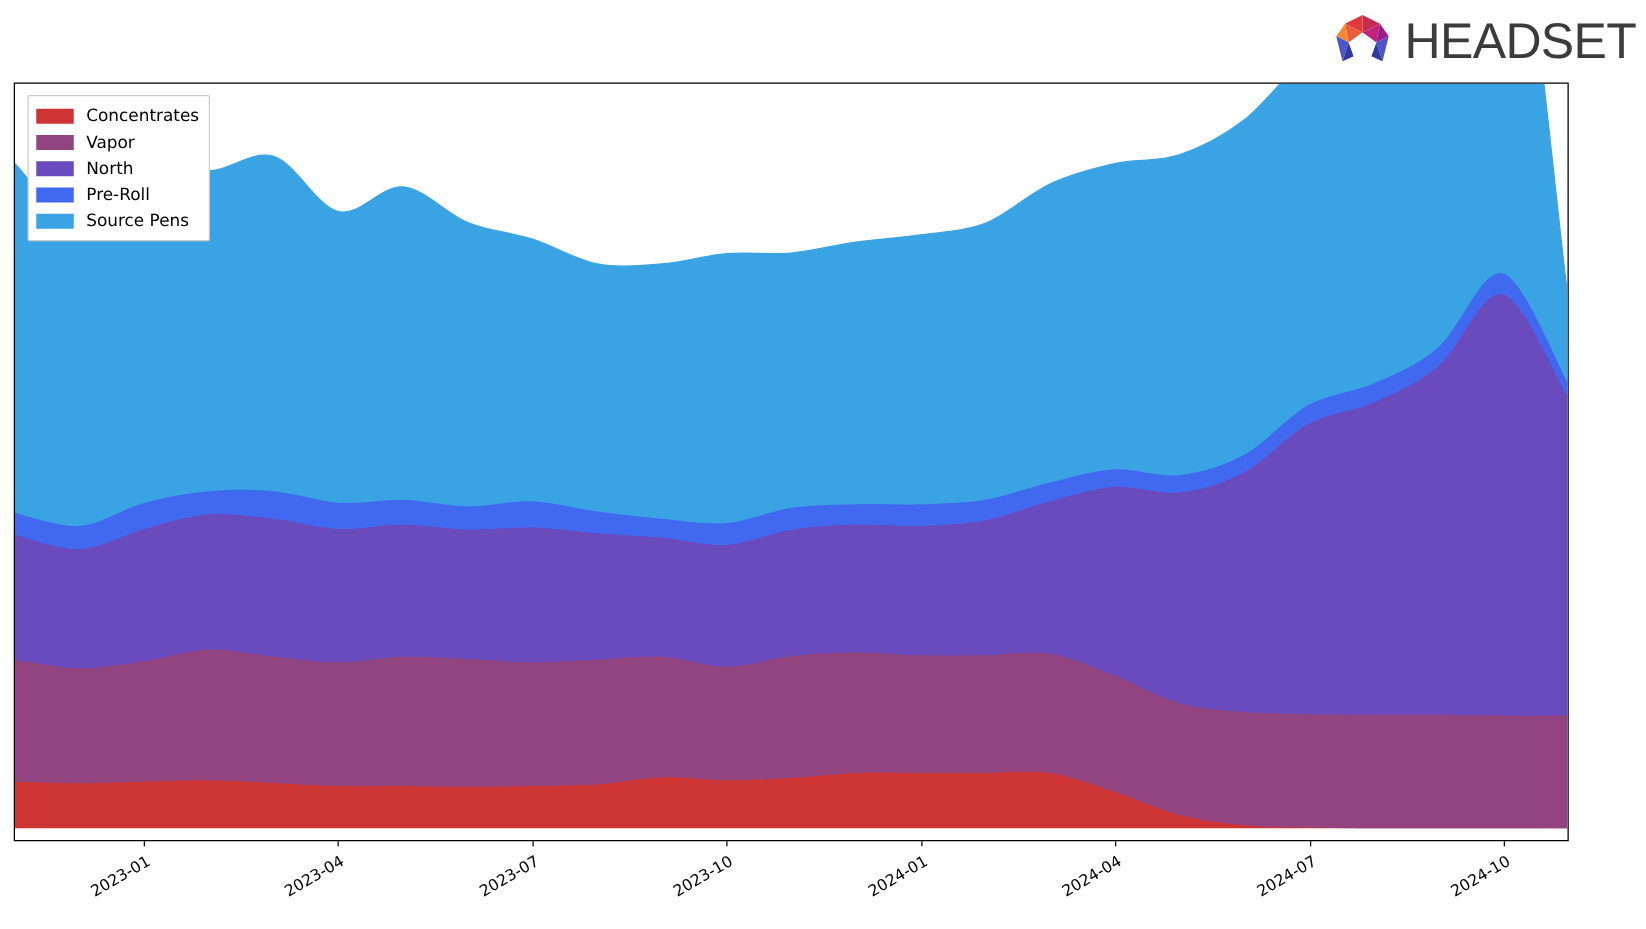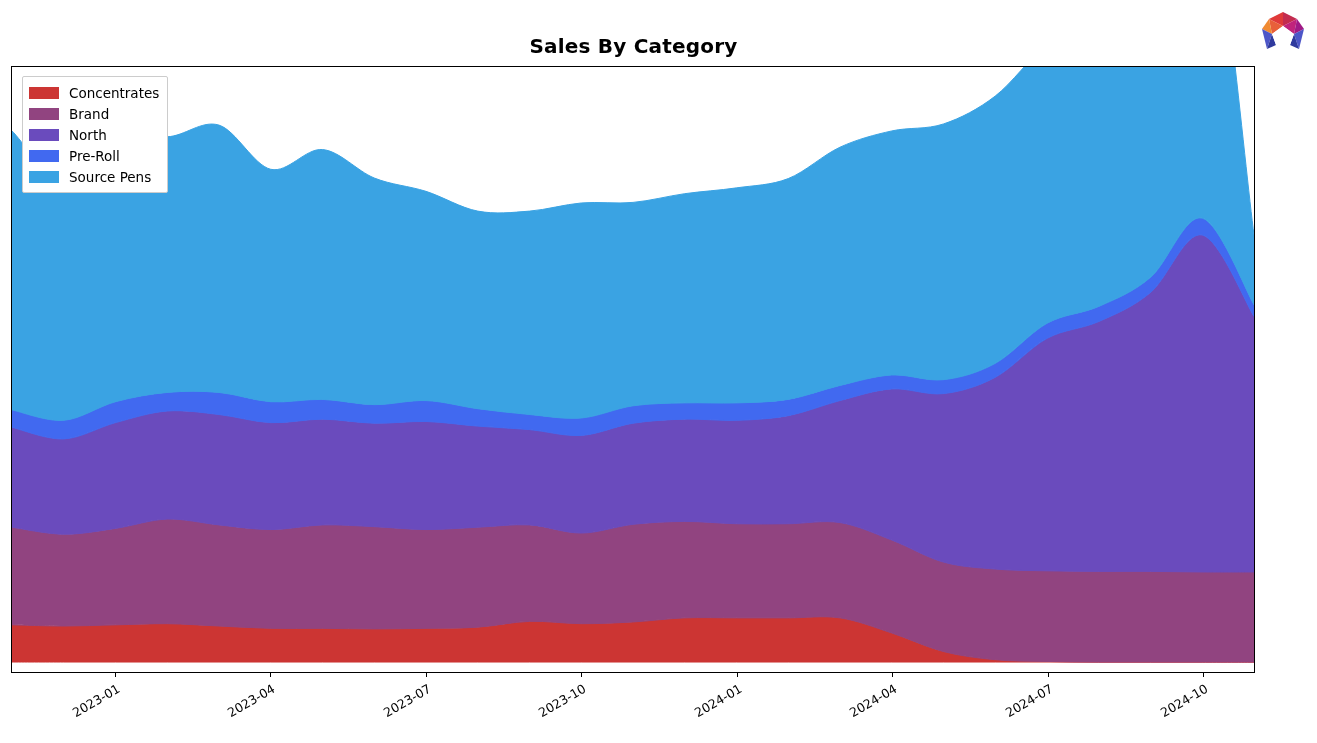--- a/index.html
+++ b/index.html
@@ -138,55 +138,55 @@
   }
   .footnote-val {
     color: #9a9a9a;
   }
 </style>
 </head>
 <body>
 
 <div id="chart-root">
 
-  <div class="chart-title">Sales By Category</div>
 
   <div class="brand-logo">
     <svg width="52" height="48" viewBox="0 0 52 48">
       <polygon points="26,3 40,10 26,17" fill="#c32c4f"></polygon>
       <polygon points="26,3 12,10 26,17" fill="#e03a3a"></polygon>
       <polygon points="12,10 26,17 15,25" fill="#e8603a"></polygon>
       <polygon points="12,10 15,25 5,20" fill="#f08a32"></polygon>
       <polygon points="40,10 26,17 37,25" fill="#c0237c"></polygon>
       <polygon points="40,10 37,25 47,20" fill="#a01a86"></polygon>
       <polygon points="5,20 15,25 10,40" fill="#4d56c8"></polygon>
       <polygon points="10,40 15,25 19,36" fill="#2f3a9e"></polygon>
       <polygon points="47,20 37,25 42,40" fill="#4d56c8"></polygon>
       <polygon points="42,40 37,25 33,36" fill="#2f3a9e"></polygon>
       <path d="M15,25 L19,36 L26,30 L33,36 L37,25 L26,17 Z" fill="#ffffff"></path>
     </svg>
+    <span class="logo-word">HEADSET</span>
   </div>
 
   <div class="plot-frame">
     <svg class="plot-svg" id="area-svg" viewBox="0 0 1244 607" preserveAspectRatio="none">
         <path d="M0.00,559.69C8.64,559.88 34.56,560.85 51.83,560.85C69.11,560.85 86.39,560.08 103.67,559.69C120.94,559.30 138.22,558.33 155.50,558.52C172.78,558.72 190.06,560.08 207.33,560.85C224.61,561.63 241.89,562.80 259.17,563.19C276.44,563.57 293.72,563.09 311.00,563.19C328.28,563.28 345.56,563.77 362.83,563.77C380.11,563.77 397.39,563.48 414.67,563.19C431.94,562.89 449.22,563.19 466.50,562.02C483.78,560.85 501.06,556.77 518.33,556.19C535.61,555.61 552.89,558.42 570.17,558.52C587.44,558.62 604.72,557.74 622.00,556.77C639.28,555.80 656.56,553.37 673.83,552.69C691.11,552.01 708.39,552.69 725.67,552.69C742.94,552.69 760.22,552.69 777.50,552.69C794.78,552.69 812.06,550.17 829.33,552.69C846.61,555.22 863.89,562.21 881.17,567.85C898.44,573.49 915.72,582.04 933.00,586.51C950.28,590.98 967.56,593.02 984.83,594.67C1002.11,596.32 1019.39,596.03 1036.67,596.42C1053.94,596.81 1071.22,596.90 1088.50,597.00C1105.78,597.10 1123.06,597.00 1140.33,597.00C1157.61,597.00 1174.89,597.00 1192.17,597.00C1209.44,597.00 1235.36,597.00 1244.00,597.00L1244.00,597.00C1235.36,597.00 1209.44,597.00 1192.17,597.00C1174.89,597.00 1157.61,597.00 1140.33,597.00C1123.06,597.00 1105.78,597.00 1088.50,597.00C1071.22,597.00 1053.94,597.00 1036.67,597.00C1019.39,597.00 1002.11,597.00 984.83,597.00C967.56,597.00 950.28,597.00 933.00,597.00C915.72,597.00 898.44,597.00 881.17,597.00C863.89,597.00 846.61,597.00 829.33,597.00C812.06,597.00 794.78,597.00 777.50,597.00C760.22,597.00 742.94,597.00 725.67,597.00C708.39,597.00 691.11,597.00 673.83,597.00C656.56,597.00 639.28,597.00 622.00,597.00C604.72,597.00 587.44,597.00 570.17,597.00C552.89,597.00 535.61,597.00 518.33,597.00C501.06,597.00 483.78,597.00 466.50,597.00C449.22,597.00 431.94,597.00 414.67,597.00C397.39,597.00 380.11,597.00 362.83,597.00C345.56,597.00 328.28,597.00 311.00,597.00C293.72,597.00 276.44,597.00 259.17,597.00C241.89,597.00 224.61,597.00 207.33,597.00C190.06,597.00 172.78,597.00 155.50,597.00C138.22,597.00 120.94,597.00 103.67,597.00C86.39,597.00 69.11,597.00 51.83,597.00C34.56,597.00 8.64,597.00 0.00,597.00Z" fill="#cc3533" stroke="#cc3533" stroke-width="1"></path>
         <path d="M0.00,461.74C8.64,462.91 34.56,468.55 51.83,468.74C69.11,468.93 86.39,465.44 103.67,462.91C120.94,460.38 138.22,454.16 155.50,453.58C172.78,453.00 190.06,457.66 207.33,459.41C224.61,461.16 241.89,464.08 259.17,464.08C276.44,464.08 293.72,459.90 311.00,459.41C328.28,458.93 345.56,460.38 362.83,461.16C380.11,461.94 397.39,463.98 414.67,464.08C431.94,464.17 449.22,462.52 466.50,461.74C483.78,460.97 501.06,458.44 518.33,459.41C535.61,460.38 552.89,467.67 570.17,467.57C587.44,467.48 604.72,460.77 622.00,458.83C639.28,456.89 656.56,456.01 673.83,455.91C691.11,455.82 708.39,457.86 725.67,458.25C742.94,458.63 760.22,458.44 777.50,458.25C794.78,458.05 812.06,454.36 829.33,457.08C846.61,459.80 863.89,467.96 881.17,474.57C898.44,481.18 915.72,491.87 933.00,496.72C950.28,501.58 967.56,502.26 984.83,503.72C1002.11,505.18 1019.39,505.08 1036.67,505.47C1053.94,505.86 1071.22,505.95 1088.50,506.05C1105.78,506.15 1123.06,505.95 1140.33,506.05C1157.61,506.15 1174.89,506.54 1192.17,506.63C1209.44,506.73 1235.36,506.63 1244.00,506.63L1244.00,597.00C1235.36,597.00 1209.44,597.00 1192.17,597.00C1174.89,597.00 1157.61,597.00 1140.33,597.00C1123.06,597.00 1105.78,597.10 1088.50,597.00C1071.22,596.90 1053.94,596.81 1036.67,596.42C1019.39,596.03 1002.11,596.32 984.83,594.67C967.56,593.02 950.28,590.98 933.00,586.51C915.72,582.04 898.44,573.49 881.17,567.85C863.89,562.21 846.61,555.22 829.33,552.69C812.06,550.17 794.78,552.69 777.50,552.69C760.22,552.69 742.94,552.69 725.67,552.69C708.39,552.69 691.11,552.01 673.83,552.69C656.56,553.37 639.28,555.80 622.00,556.77C604.72,557.74 587.44,558.62 570.17,558.52C552.89,558.42 535.61,555.61 518.33,556.19C501.06,556.77 483.78,560.85 466.50,562.02C449.22,563.19 431.94,562.89 414.67,563.19C397.39,563.48 380.11,563.77 362.83,563.77C345.56,563.77 328.28,563.28 311.00,563.19C293.72,563.09 276.44,563.57 259.17,563.19C241.89,562.80 224.61,561.63 207.33,560.85C190.06,560.08 172.78,558.72 155.50,558.52C138.22,558.33 120.94,559.30 103.67,559.69C86.39,560.08 69.11,560.85 51.83,560.85C34.56,560.85 8.64,559.88 0.00,559.69Z" fill="#914480" stroke="#914480" stroke-width="1"></path>
         <path d="M0.00,361.47C8.64,363.41 34.56,373.91 51.83,373.13C69.11,372.35 86.39,361.47 103.67,356.80C120.94,352.14 138.22,346.50 155.50,345.14C172.78,343.78 190.06,346.70 207.33,348.64C224.61,350.59 241.89,356.03 259.17,356.80C276.44,357.58 293.72,353.21 311.00,353.31C328.28,353.40 345.56,357.00 362.83,357.39C380.11,357.78 397.39,355.15 414.67,355.64C431.94,356.12 449.22,358.94 466.50,360.30C483.78,361.66 501.06,362.25 518.33,363.80C535.61,365.35 552.89,370.70 570.17,369.63C587.44,368.56 604.72,360.11 622.00,357.39C639.28,354.67 656.56,353.79 673.83,353.31C691.11,352.82 708.39,355.06 725.67,354.47C742.94,353.89 760.22,353.11 777.50,349.81C794.78,346.50 812.06,339.12 829.33,334.65C846.61,330.18 863.89,324.16 881.17,322.99C898.44,321.82 915.72,329.60 933.00,327.65C950.28,325.71 967.56,320.56 984.83,311.33C1002.11,302.10 1019.39,281.60 1036.67,272.27C1053.94,262.94 1071.22,263.04 1088.50,255.36C1105.78,247.69 1123.06,240.69 1140.33,226.21C1157.61,211.73 1174.89,164.51 1192.17,168.50C1209.44,172.48 1235.36,236.51 1244.00,250.12L1244.00,506.63C1235.36,506.63 1209.44,506.73 1192.17,506.63C1174.89,506.54 1157.61,506.15 1140.33,506.05C1123.06,505.95 1105.78,506.15 1088.50,506.05C1071.22,505.95 1053.94,505.86 1036.67,505.47C1019.39,505.08 1002.11,505.18 984.83,503.72C967.56,502.26 950.28,501.58 933.00,496.72C915.72,491.87 898.44,481.18 881.17,474.57C863.89,467.96 846.61,459.80 829.33,457.08C812.06,454.36 794.78,458.05 777.50,458.25C760.22,458.44 742.94,458.63 725.67,458.25C708.39,457.86 691.11,455.82 673.83,455.91C656.56,456.01 639.28,456.89 622.00,458.83C604.72,460.77 587.44,467.48 570.17,467.57C552.89,467.67 535.61,460.38 518.33,459.41C501.06,458.44 483.78,460.97 466.50,461.74C449.22,462.52 431.94,464.17 414.67,464.08C397.39,463.98 380.11,461.94 362.83,461.16C345.56,460.38 328.28,458.93 311.00,459.41C293.72,459.90 276.44,464.08 259.17,464.08C241.89,464.08 224.61,461.16 207.33,459.41C190.06,457.66 172.78,453.00 155.50,453.58C138.22,454.16 120.94,460.38 103.67,462.91C86.39,465.44 69.11,468.93 51.83,468.74C34.56,468.55 8.64,462.91 0.00,461.74Z" fill="#6a4bbd" stroke="#6a4bbd" stroke-width="1"></path>
         <path d="M0.00,343.98C8.64,345.73 34.56,355.83 51.83,354.47C69.11,353.11 86.39,340.48 103.67,335.82C120.94,331.15 138.22,328.04 155.50,326.49C172.78,324.93 190.06,324.93 207.33,326.49C224.61,328.04 241.89,334.65 259.17,335.82C276.44,336.98 293.72,333.00 311.00,333.48C328.28,333.97 345.56,338.54 362.83,338.73C380.11,338.93 397.39,333.97 414.67,334.65C431.94,335.33 449.22,340.48 466.50,342.81C483.78,345.14 501.06,347.09 518.33,348.64C535.61,350.20 552.89,353.60 570.17,352.14C587.44,350.68 604.72,342.42 622.00,339.90C639.28,337.37 656.56,337.47 673.83,336.98C691.11,336.50 708.39,337.56 725.67,336.98C742.94,336.40 760.22,336.40 777.50,333.48C794.78,330.57 812.06,323.57 829.33,319.49C846.61,315.41 863.89,309.97 881.17,309.00C898.44,308.03 915.72,315.61 933.00,313.66C950.28,311.72 967.56,306.76 984.83,297.34C1002.11,287.91 1019.39,266.63 1036.67,257.11C1053.94,247.59 1071.22,247.88 1088.50,240.20C1105.78,232.53 1123.06,225.82 1140.33,211.05C1157.61,196.28 1174.89,147.02 1192.17,151.59C1209.44,156.15 1235.36,223.98 1244.00,238.45L1244.00,250.12C1235.36,236.51 1209.44,172.48 1192.17,168.50C1174.89,164.51 1157.61,211.73 1140.33,226.21C1123.06,240.69 1105.78,247.69 1088.50,255.36C1071.22,263.04 1053.94,262.94 1036.67,272.27C1019.39,281.60 1002.11,302.10 984.83,311.33C967.56,320.56 950.28,325.71 933.00,327.65C915.72,329.60 898.44,321.82 881.17,322.99C863.89,324.16 846.61,330.18 829.33,334.65C812.06,339.12 794.78,346.50 777.50,349.81C760.22,353.11 742.94,353.89 725.67,354.47C708.39,355.06 691.11,352.82 673.83,353.31C656.56,353.79 639.28,354.67 622.00,357.39C604.72,360.11 587.44,368.56 570.17,369.63C552.89,370.70 535.61,365.35 518.33,363.80C501.06,362.25 483.78,361.66 466.50,360.30C449.22,358.94 431.94,356.12 414.67,355.64C397.39,355.15 380.11,357.78 362.83,357.39C345.56,357.00 328.28,353.40 311.00,353.31C293.72,353.21 276.44,357.58 259.17,356.80C241.89,356.03 224.61,350.59 207.33,348.64C190.06,346.70 172.78,343.78 155.50,345.14C138.22,346.50 120.94,352.14 103.67,356.80C86.39,361.47 69.11,372.35 51.83,373.13C34.56,373.91 8.64,363.41 0.00,361.47Z" fill="#4169f0" stroke="#4169f0" stroke-width="1"></path>
         <path d="M0.00,64.14C8.64,72.11 34.56,112.53 51.83,111.94C69.11,111.36 86.39,67.64 103.67,60.64C120.94,53.64 138.22,70.36 155.50,69.97C172.78,69.58 190.06,52.87 207.33,58.31C224.61,63.75 241.89,98.53 259.17,102.62C276.44,106.70 293.72,81.34 311.00,82.79C328.28,84.25 345.56,104.36 362.83,111.36C380.11,118.36 397.39,119.23 414.67,124.77C431.94,130.31 449.22,141.29 466.50,144.59C483.78,147.90 501.06,145.95 518.33,144.59C535.61,143.23 552.89,137.89 570.17,136.43C587.44,134.97 604.72,137.40 622.00,135.85C639.28,134.29 656.56,129.53 673.83,127.10C691.11,124.67 708.39,123.80 725.67,121.27C742.94,118.75 760.22,118.75 777.50,111.94C794.78,105.14 812.06,88.43 829.33,80.46C846.61,72.49 863.89,68.02 881.17,64.14C898.44,60.25 915.72,62.97 933.00,57.14C950.28,51.31 967.56,42.47 984.83,29.16C1002.11,15.85 1019.39,-9.32 1036.67,-22.73C1053.94,-36.14 1071.22,-35.85 1088.50,-51.30C1105.78,-66.75 1123.06,-87.05 1140.33,-115.43C1157.61,-143.80 1174.89,-268.85 1192.17,-221.53C1209.44,-174.21 1235.36,103.49 1244.00,168.50L1244.00,238.45C1235.36,223.98 1209.44,156.15 1192.17,151.59C1174.89,147.02 1157.61,196.28 1140.33,211.05C1123.06,225.82 1105.78,232.53 1088.50,240.20C1071.22,247.88 1053.94,247.59 1036.67,257.11C1019.39,266.63 1002.11,287.91 984.83,297.34C967.56,306.76 950.28,311.72 933.00,313.66C915.72,315.61 898.44,308.03 881.17,309.00C863.89,309.97 846.61,315.41 829.33,319.49C812.06,323.57 794.78,330.57 777.50,333.48C760.22,336.40 742.94,336.40 725.67,336.98C708.39,337.56 691.11,336.50 673.83,336.98C656.56,337.47 639.28,337.37 622.00,339.90C604.72,342.42 587.44,350.68 570.17,352.14C552.89,353.60 535.61,350.20 518.33,348.64C501.06,347.09 483.78,345.14 466.50,342.81C449.22,340.48 431.94,335.33 414.67,334.65C397.39,333.97 380.11,338.93 362.83,338.73C345.56,338.54 328.28,333.97 311.00,333.48C293.72,333.00 276.44,336.98 259.17,335.82C241.89,334.65 224.61,328.04 207.33,326.49C190.06,324.93 172.78,324.93 155.50,326.49C138.22,328.04 120.94,331.15 103.67,335.82C86.39,340.48 69.11,353.11 51.83,354.47C34.56,355.83 8.64,345.73 0.00,343.98Z" fill="#3aa3e3" stroke="#3aa3e3" stroke-width="1"></path>
       </svg>
 
     <div class="legend-box" id="legend-box">
         <div class="legend-item">
           <span class="legend-swatch" style="background: rgb(204, 53, 51);"></span>
           <span class="legend-label">Concentrates</span>
         </div>
         <div class="legend-item">
           <span class="legend-swatch" style="background: rgb(145, 68, 128);"></span>
-          <span class="legend-label">Brand</span>
+          <span class="legend-label">Vapor</span>
         </div>
         <div class="legend-item">
           <span class="legend-swatch" style="background: rgb(106, 75, 189);"></span>
           <span class="legend-label">North</span>
         </div>
         <div class="legend-item">
           <span class="legend-swatch" style="background: rgb(65, 105, 240);"></span>
           <span class="legend-label">Pre-Roll</span>
         </div>
         <div class="legend-item">

